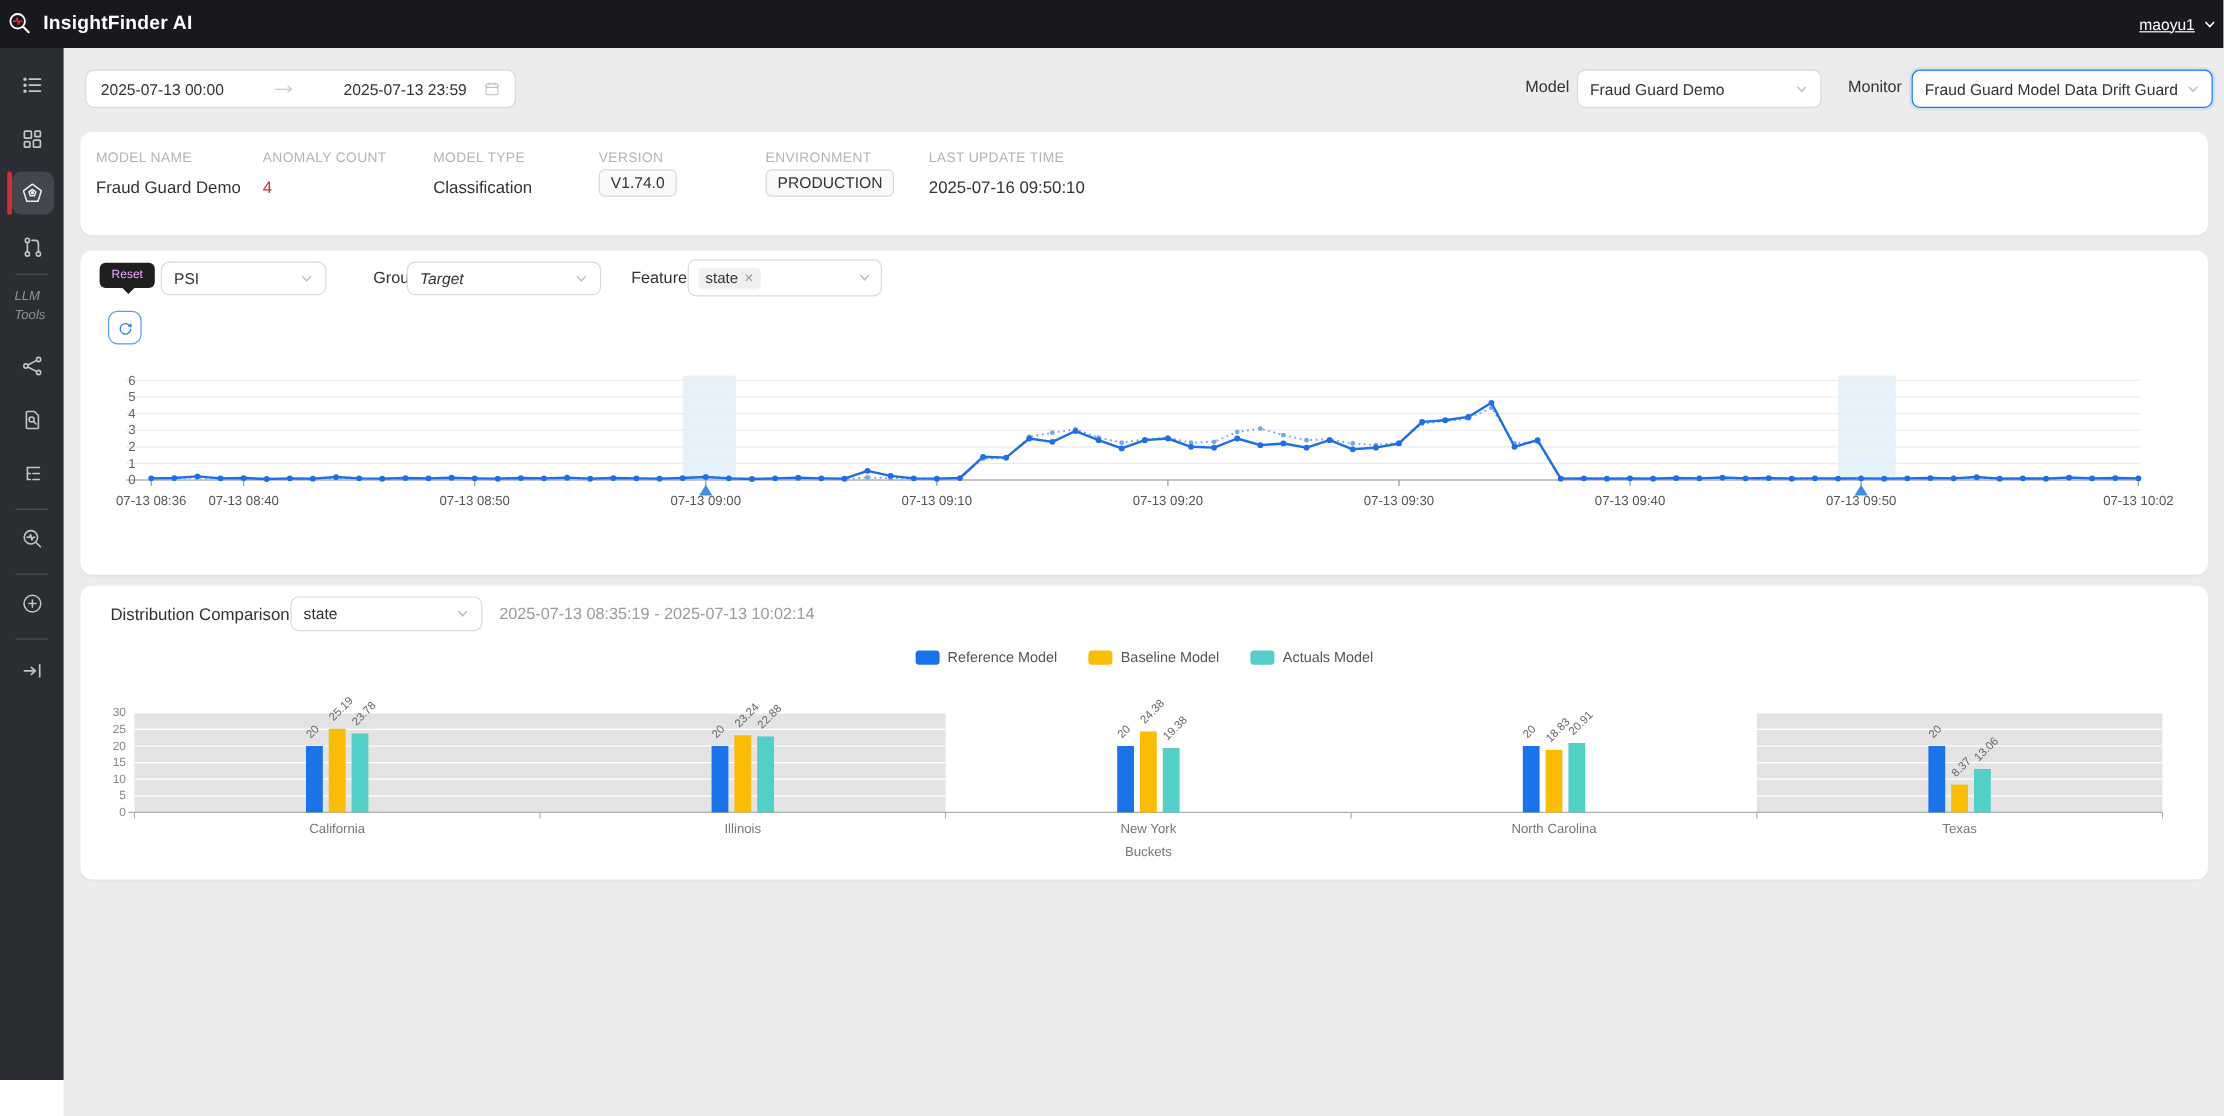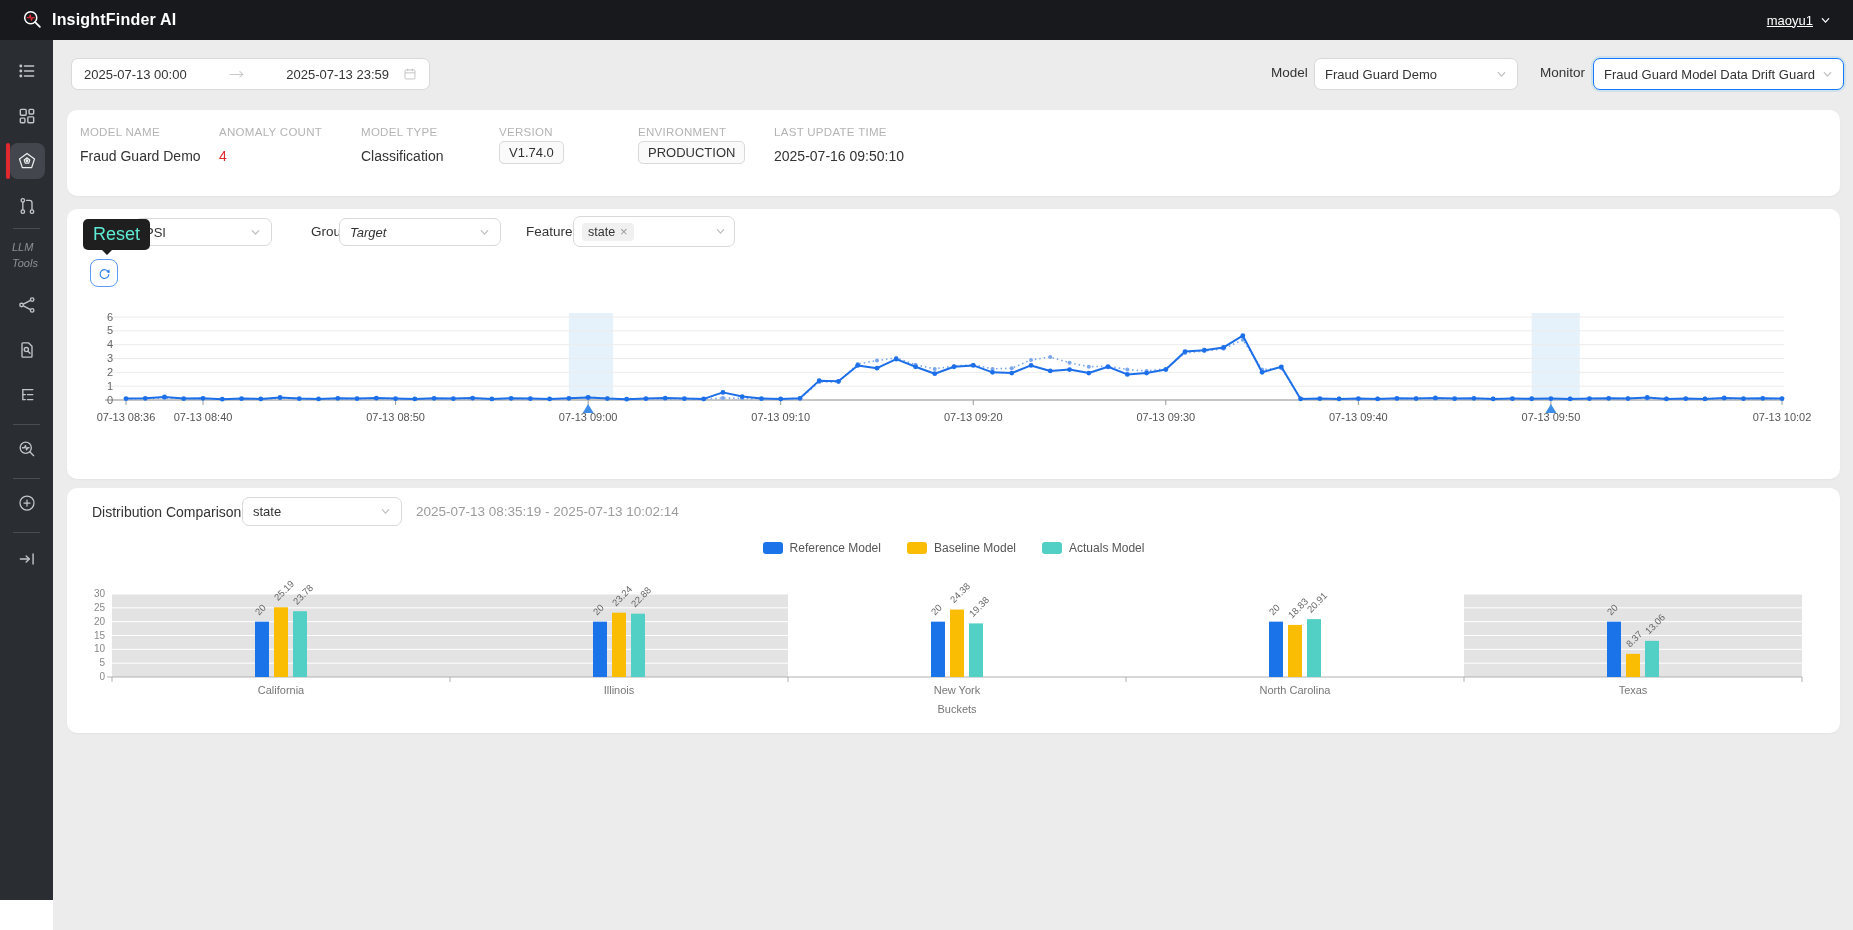--- a/index.html
+++ b/index.html
@@ -1,21 +1,21 @@
 <!DOCTYPE html>
 <html><head>
 <meta charset="utf-8">
 <style>
   * { margin:0; padding:0; box-sizing:border-box; }
   html,body { width:1853px; height:930px; overflow:hidden; }
   body { position:relative; background:#ececec; font-family:"Liberation Sans",sans-serif; color:#333; }
 
   
   .topbar { position:absolute; left:0; top:0; width:1853px; height:40px; background:#17191d;
-            display:flex; align-items:center; justify-content:space-between; padding:0 22px; }
+            display:flex; align-items:center; justify-content:space-between; padding:0 6px; }
   .brand { display:flex; align-items:center; gap:8px; color:#fff; font-size:16px; font-weight:bold; letter-spacing:.2px; }
   .usermenu { display:flex; align-items:center; gap:7px; color:#fff; font-size:13px; cursor:pointer;text-decoration:underline; }
 
   
   .sidebar { position:absolute; left:0; top:40px; width:53px; height:860px; background:#2a2e33; }
   .sidebar-footer { position:absolute; left:0; top:900px; width:53px; height:30px; background:#fff; }
   .side-item { position:absolute; left:0; width:53px; height:24px; display:flex; align-items:center; justify-content:center; color:#c3c6c9; cursor:pointer; }
   .side-item svg { width:20px; height:20px; }
   .side-sel-tile { position:absolute; left:10px; width:35px; height:36px; background:#43474d; border-radius:8px; }
   .side-sel-bar { position:absolute; left:6px; width:4px; height:36px; background:#e0282f; border-radius:2px; }
@@ -43,21 +43,21 @@
   #monitor-select { left:1593px; top:58px; width:251px; height:32px; }
 
   
   .info-col { position:absolute; top:0; }
   .info-col .lbl { position:absolute; top:16px; left:0; font-size:11.5px; color:#b4b4b4; letter-spacing:.3px; white-space:nowrap; }
   .info-col .val { position:absolute; top:38px; left:0; font-size:14px; color:#333; white-space:nowrap; }
   .val.red { color:#e0282f; }
   .badge { border:1px solid #d9d9d9; background:#fafafa; border-radius:5px; padding:3px 9px; font-size:13px; }
 
   
-  .tooltip { position:absolute; left:16px; top:10px; background:#1f1f1f; color:#5eead4; font-size:18px;
+  .tooltip { position:absolute; left:16px; top:10px; background:#1f1f1f; color:#f0abfc; font-size:10px;
              padding:5px 10px; border-radius:5px; z-index:3; }
   .tooltip:after { content:""; position:absolute; left:18px; bottom:-5px; border-left:6px solid transparent;
                    border-right:6px solid transparent; border-top:6px solid #1f1f1f; }
   .reset-btn { position:absolute; left:23px; top:50px; width:28px; height:28px; border:1px solid #5b9bf5;
                border-radius:8px; background:#fff; display:flex; align-items:center; justify-content:center; cursor:pointer; }
   .tag { background:#f0f0f0; border-radius:4px; padding:2px 6px; font-size:12.5px; display:inline-flex; align-items:center; gap:5px; }
   .tag .x { color:#999; font-size:13px; cursor:pointer; line-height:1; }
 
   .legend-row { position:absolute; left:0; width:100%; display:flex; justify-content:center; gap:26px; align-items:center; }
   .legend-item { display:flex; align-items:center; gap:7px; font-size:12px; color:#555; cursor:pointer; }

